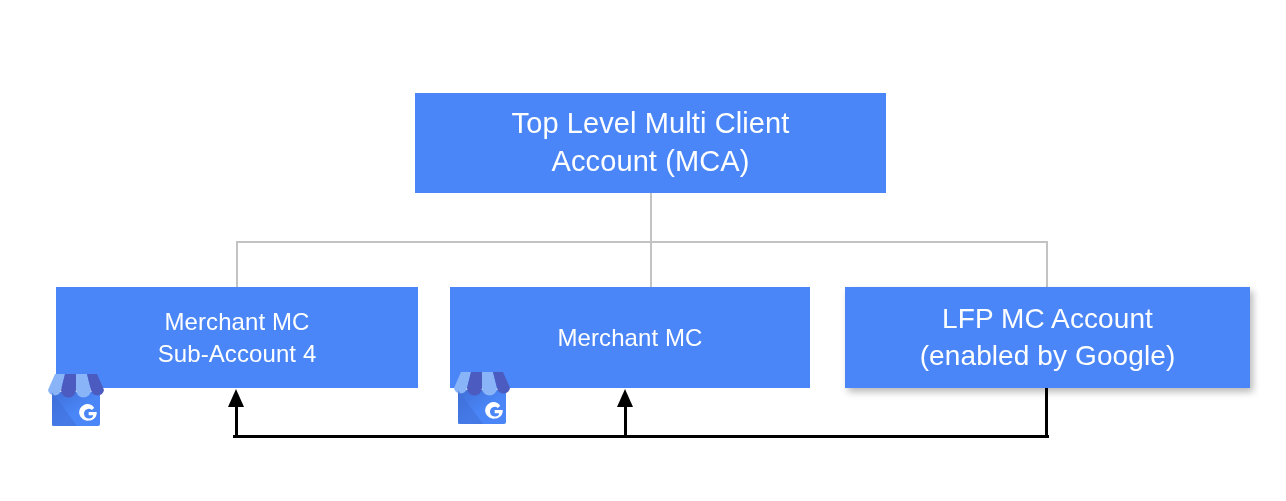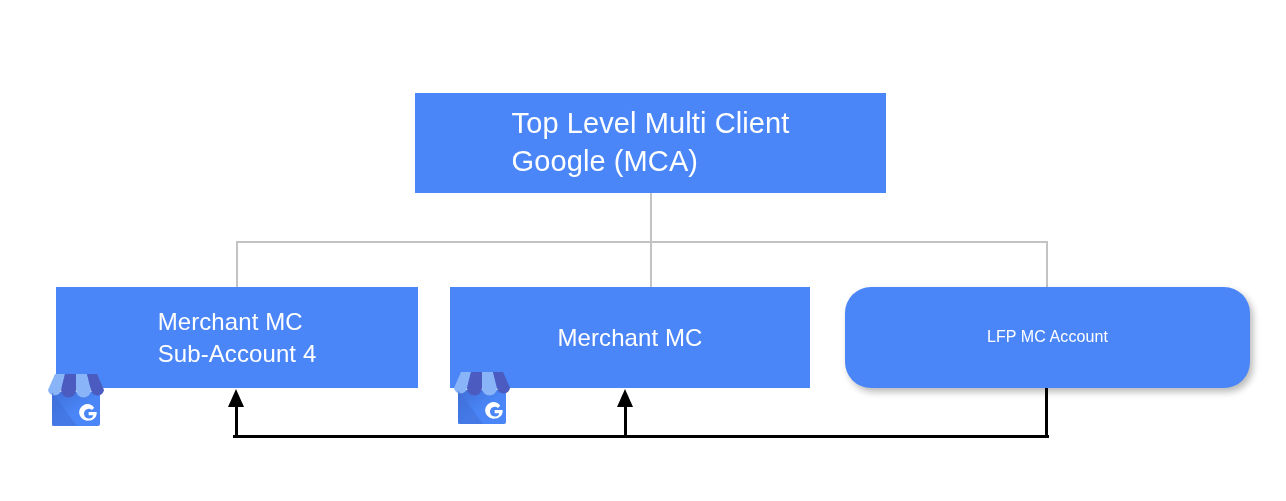--- a/index.html
+++ b/index.html
@@ -12,32 +12,33 @@
   #canvas{position:relative;width:1286px;height:501px;}
 
   
   .node{
     position:absolute;
     background:#4a86f7;
     color:#ffffff;
     display:flex;
     align-items:center;
     justify-content:center;
+    text-align:center;
     line-height:1.30;
     letter-spacing:.1px;
     z-index:5;
   }
   .node .lines{display:block;}
   .node .l1,.node .l2{display:block;white-space:nowrap;}
 
   #node-root{left:415px;top:93px;width:471px;height:100px;font-size:29px;}
   #node-sub1{left:56px;top:287px;width:362px;height:101px;font-size:24px;}
   #node-sub2{left:450px;top:287px;width:360px;height:101px;font-size:24px;}
-  #node-lfp{left:845px;top:287px;width:405px;height:101px;font-size:16px;
-            box-shadow:3px 4px 7px rgba(0,0,0,.28);border-radius:26px;}
+  #node-lfp{left:845px;top:287px;width:405px;height:101px;font-size:28px;
+            box-shadow:3px 4px 7px rgba(0,0,0,.28);}
 
   
   .gline{position:absolute;background:#c3c3c3;z-index:1;}
   #g-root-stem{left:650px;top:193px;width:2px;height:49px;}
   #g-hbar{left:236px;top:241px;width:812px;height:2px;}
   #g-drop-1{left:236px;top:241px;width:2px;height:47px;}
   #g-drop-2{left:650px;top:241px;width:2px;height:47px;}
   #g-drop-3{left:1046px;top:241px;width:2px;height:47px;}
 
   
@@ -69,40 +70,41 @@
 
   <div class="gline" id="g-root-stem"></div>
   <div class="gline" id="g-hbar"></div>
   <div class="gline" id="g-drop-1"></div>
   <div class="gline" id="g-drop-2"></div>
   <div class="gline" id="g-drop-3"></div>
 
   <div class="node" id="node-root">
     <span class="lines">
       <span class="l1">Top Level Multi Client</span>
-      <span class="l2">Google (MCA)</span>
+      <span class="l2">Account (MCA)</span>
     </span>
   </div>
 
   <div class="node" id="node-sub1">
     <span class="lines">
       <span class="l1">Merchant MC</span>
       <span class="l2">Sub-Account 4</span>
     </span>
   </div>
 
   <div class="node" id="node-sub2">
     <span class="lines">
       <span class="l1">Merchant MC</span>
     </span>
   </div>
 
   <div class="node" id="node-lfp">
     <span class="lines">
       <span class="l1">LFP MC Account</span>
+      <span class="l2">(enabled by Google)</span>
     </span>
   </div>
 
   <div class="bline" id="b-up-lfp"></div>
   <div class="bline" id="b-hbar"></div>
   <div class="bline" id="b-shaft-1"></div>
   <div class="bline" id="b-shaft-2"></div>
   <div class="arrowhead" id="b-head-1"></div>
   <div class="arrowhead" id="b-head-2"></div>
 

